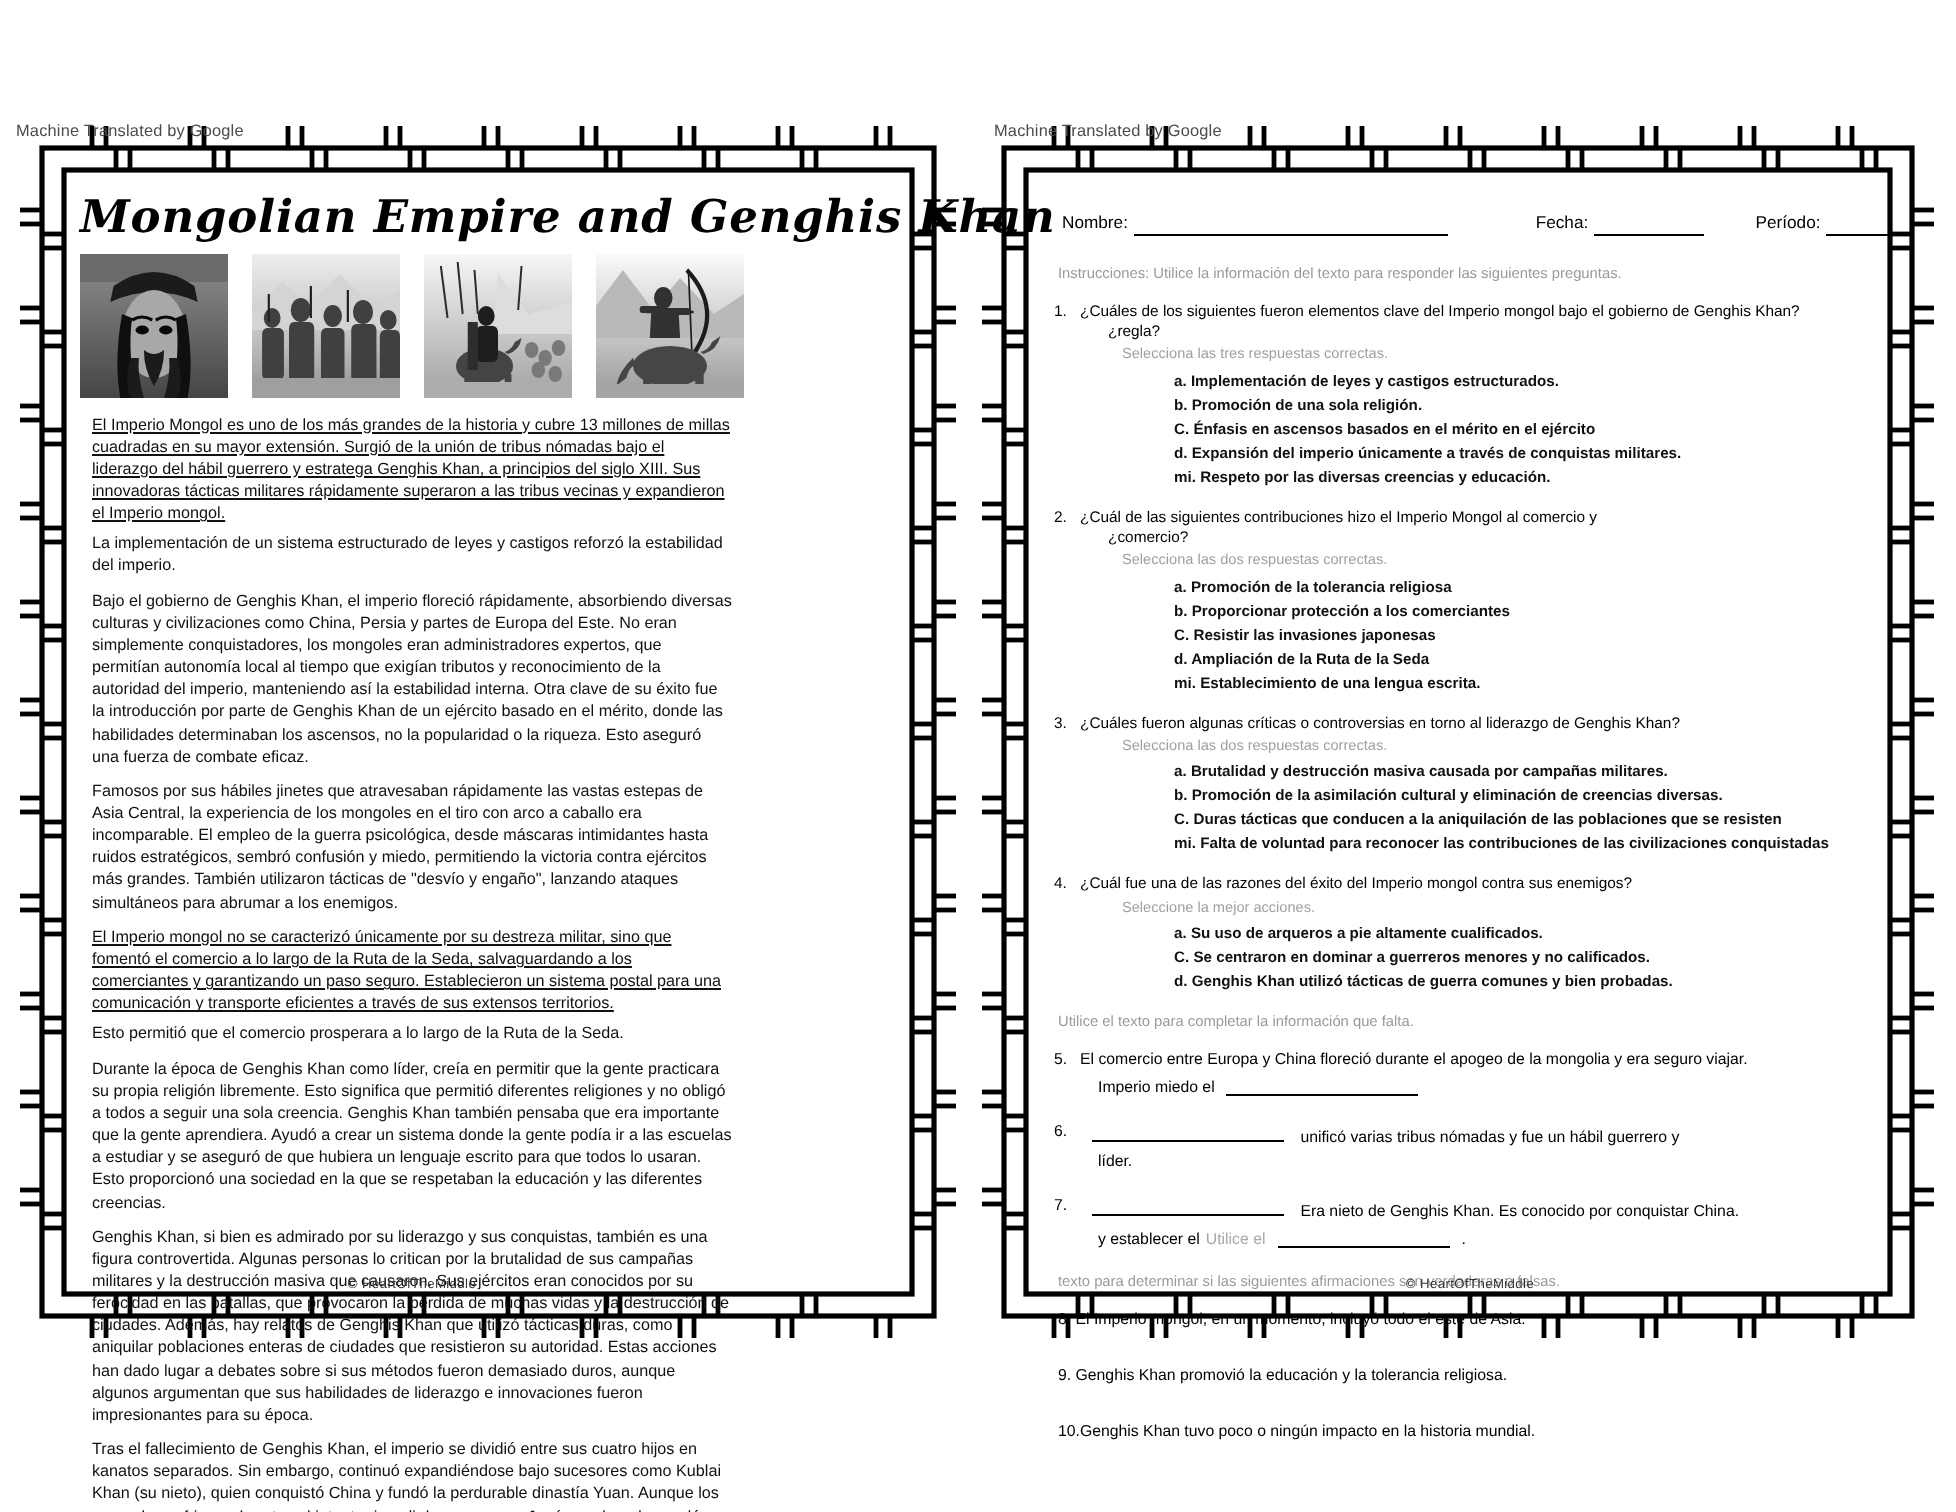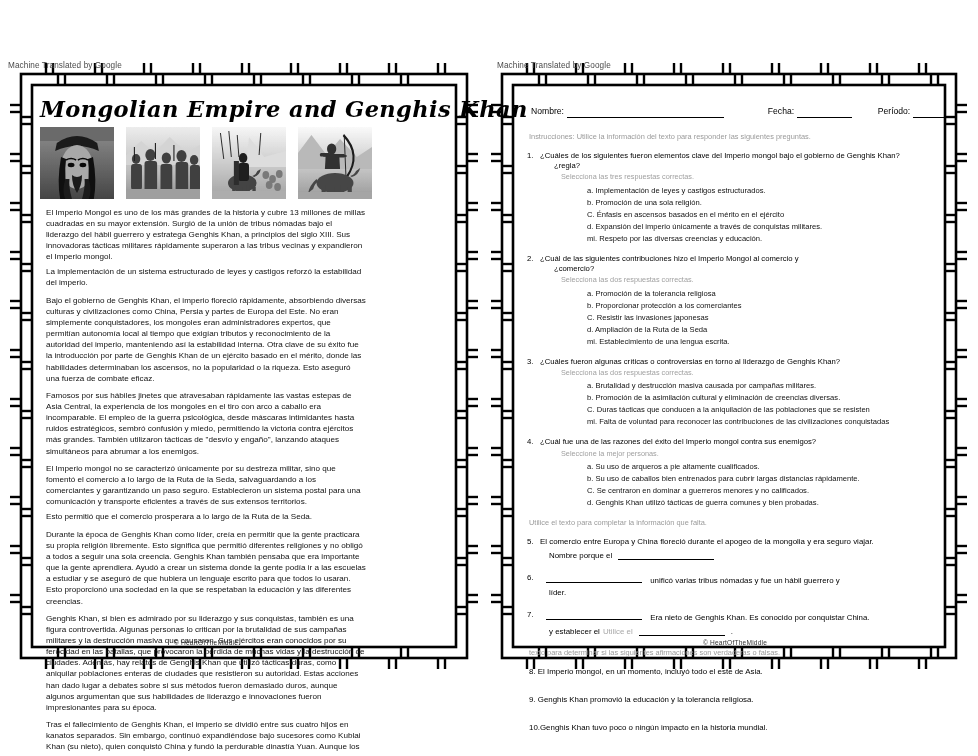--- a/index.html
+++ b/index.html
@@ -104,21 +104,21 @@
   .thumb svg { position: absolute; inset: 0; width: 100%; height: 100%; }
 
   .body-text { padding: 0 6px; }
   .para {
     font-size: 8.1px;
     line-height: 1.38;
     margin: 0 0 6px 0;
     text-align: left;
     color: #111;
   }
-  .para.tight { margin-bottom: 4px; }
+  .para.tight { margin-bottom: 4px; text-decoration: underline; }
 
   .credit {
     position: absolute;
     bottom: 6px;
     left: 0;
     right: 0;
     text-align: center;
     font-size: 6.6px;
     color: #333;
     letter-spacing: .2px;
@@ -163,21 +163,21 @@
   .q .qt  { flex: 1; }
   .q .qt .line2 { display: block; padding-left: 14px; }
 
   .select-note {
     font-size: 7.3px;
     color: #a0a0a0;
     margin: 0 0 3px 34px;
     line-height: 1.3;
   }
 
-  .choices { margin: 0 0 9px 60px; }
+  .choices { margin: 0 0 9px 60px; font-weight: bold; }
   .choice {
     font-size: 7.6px;
     line-height: 1.58;
     color: #111;
   }
 
   .fill {
     font-size: 7.9px;
     line-height: 1.4;
     margin: 0 0 2px 0;
@@ -764,36 +764,35 @@
         <div class="choice">a. Brutalidad y destrucción masiva causada por campañas militares.</div>
         <div class="choice">b. Promoción de la asimilación cultural y eliminación de creencias diversas.</div>
         <div class="choice">C. Duras tácticas que conducen a la aniquilación de las poblaciones que se resisten</div>
         <div class="choice">mi. Falta de voluntad para reconocer las contribuciones de las civilizaciones conquistadas</div>
       </div>
 
       <div class="q">
         <span class="num">4.</span>
         <span class="qt"><span>¿Cuál fue una de las razones del éxito del Imperio mongol contra sus enemigos?</span></span>
       </div>
-      <div class="select-note">Seleccione la mejor personas.</div>
+      <div class="select-note">Seleccione la mejor acciones.</div>
       <div class="choices">
         <div class="choice">a. Su uso de arqueros a pie altamente cualificados.</div>
-        <div class="choice">b. Su uso de caballos bien entrenados para cubrir largas distancias rápidamente.</div>
         <div class="choice">C. Se centraron en dominar a guerreros menores y no calificados.</div>
         <div class="choice">d. Genghis Khan utilizó tácticas de guerra comunes y bien probadas.</div>
       </div>
 
       <div class="instr mid">Utilice el texto para completar la información que falta.</div>
 
       <div class="fill">
         <span class="num">5.</span>
         <span class="txt">El comercio entre Europa y China floreció durante el apogeo de la mongolia y era seguro viajar.</span>
       </div>
       <div class="fill-sub">
-        <span>Nombre porque el</span>
+        <span>Imperio miedo el</span>
         <span class="blank w-long"></span>
       </div>
 
       <div class="fill">
         <span class="num">6.</span>
         <span class="txt">
           <span class="blank w-long"></span>
           <span>unificó varias tribus nómadas y fue un hábil guerrero y</span>
         </span>
       </div>

